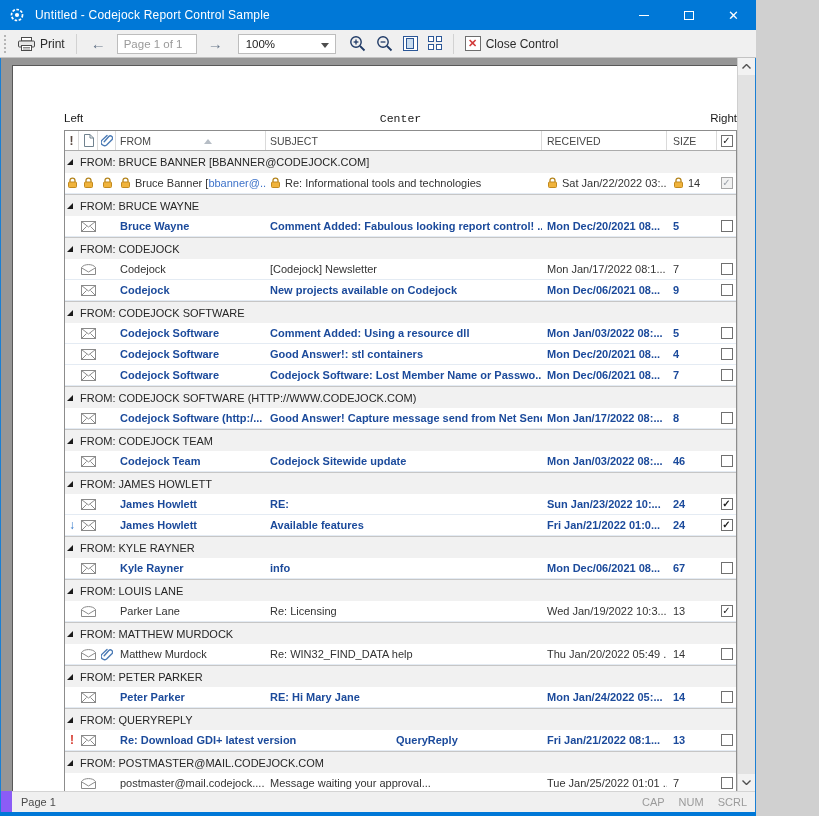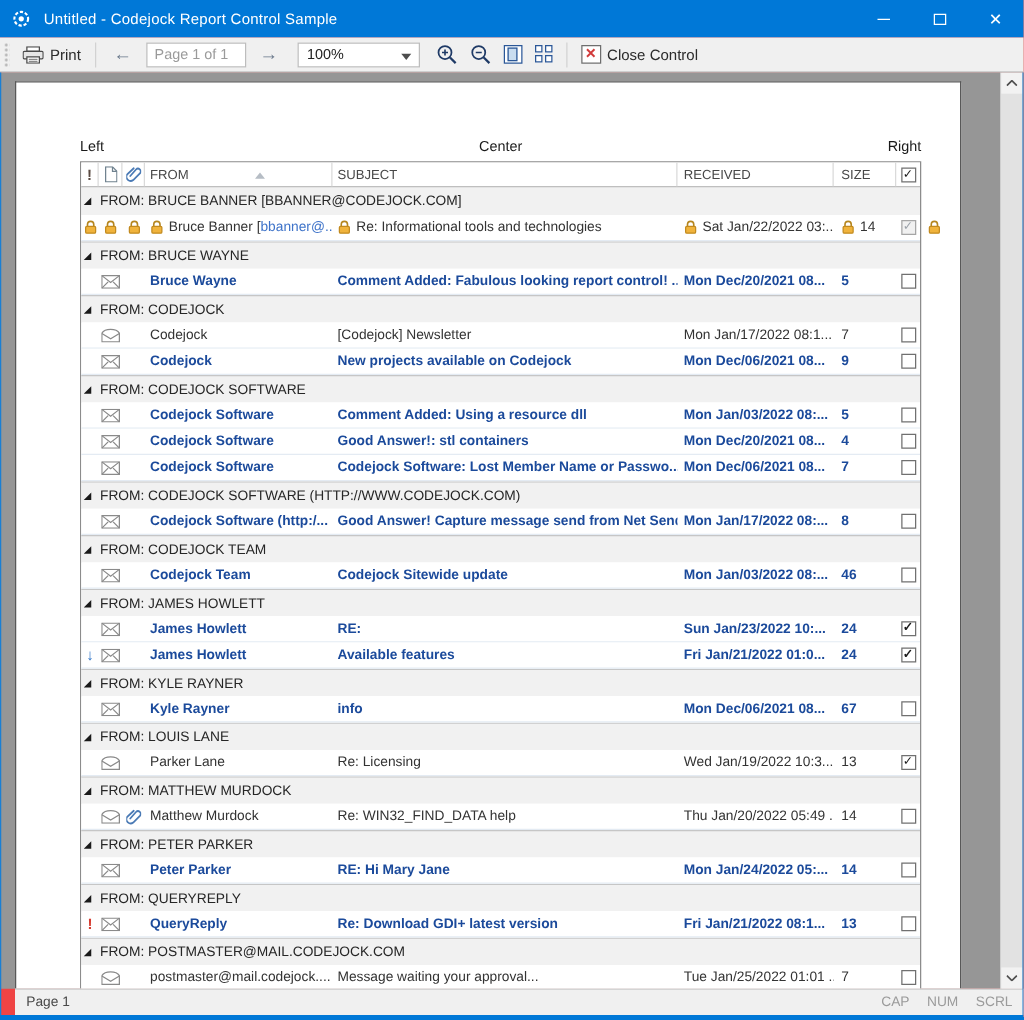--- a/index.html
+++ b/index.html
@@ -1,19 +1,19 @@
 <!DOCTYPE html>
 <html><head>
 <meta charset="utf-8">
 <style>
   * { margin:0; padding:0; box-sizing:border-box; }
   html,body { background:#d0d0d0; }
   .window {
-    position:relative; width:819px; height:816px; overflow:hidden;
-    font-family:"Liberation Sans", sans-serif; background:#ef4444;
+    position:relative; width:756px; height:816px; overflow:hidden;
+    font-family:"Liberation Sans", sans-serif; background:#8b5cf6;
   }
   
   .titlebar { position:absolute; top:0; left:0; right:0; height:30px; background:#0078D7;
     display:flex; align-items:center; color:#fff; }
   .app-icon { margin:0 10px 0 9px; display:flex; }
   .title { font-size:12px; letter-spacing:.2px; }
   .cap-btns { margin-left:auto; display:flex; height:30px; }
   .cap-btn { width:45px; height:30px; display:flex; align-items:center; justify-content:center; cursor:default; }
   .min-glyph { width:10px; height:1px; background:#fff; }
   .max-glyph { width:10px; height:9px; border:1px solid #fff; }
@@ -40,21 +40,21 @@
   .close-x { width:16px; height:15px; border:1px solid #6e6e6e; background:#fff; color:#d23b3b;
     font-size:11px; font-weight:bold; display:flex; align-items:center; justify-content:center; line-height:1; }
   
   .preview { position:absolute; top:58px; left:0; right:0; height:733px; background:#969696; overflow:hidden; }
   .edge-l,.edge-r { position:absolute; top:58px; height:754px; width:1px; background:#1a7fd4; z-index:30; }
   .edge-l { left:0; } .edge-r { right:0; }
   .page { position:absolute; left:12px; top:7px; width:757px; bottom:0; background:#fff;
     border:1px solid #585858; border-bottom:none; overflow:hidden; }
   .page-content { padding:46px 0 0 51px; }
   .hdr-labels { display:flex; width:673px; font-size:11.5px; color:#1a1a1a; margin-bottom:5px; }
-  .hdr-labels .hl { flex:1; } .hdr-labels .hc { flex:1; text-align:center; } .hdr-labels .hr { flex:1; text-align:right; }
+  .hdr-labels .hl { flex:1; } .hdr-labels .hc { flex:1; text-align:center;font-family:Liberation Mono, monospace; } .hdr-labels .hr { flex:1; text-align:right; }
   
   .rtable { width:673px; border:1px solid #8c8c8c; }
   .rheader { display:flex; height:20px; border-bottom:1px solid #ababab; background:#fff;
     font-size:10.5px; color:#474747; }
   .hcell { display:flex; align-items:center; height:100%; border-right:1px solid #dadada; overflow:hidden; }
   .hcell:last-child { border-right:none; }
   .w1{width:14px;justify-content:center;} .w2{width:19px;justify-content:center;}
   .w3{width:18px;justify-content:center;} .w4{width:150px;padding-left:4px;position:relative;}
   .w5{width:276px;padding-left:4px;} .w6{width:125px;padding-left:5px;}
   .w7{width:50px;padding-left:6px;} .w8{width:19px;justify-content:center;}
@@ -736,25 +736,25 @@
                 </div>
                 <div class="c w2 c2">
                   <span class="icon">
                     <svg width="15" height="11" viewBox="0 0 15 11">
                       <rect x="0.5" y="0.5" width="14" height="10" fill="#fff" stroke="#8a8a8a"></rect>
                       <path d="M0.5 0.5 L7.5 6 L14.5 0.5 M0.5 10.5 L5.5 5.5 M14.5 10.5 L9.5 5.5" fill="none" stroke="#8a8a8a"></path>
                     </svg>
                   </span>
                 </div>
                 <div class="c w3 c3"></div>
+                <div class="c w5 c5">
+                  <span>Re: Download GDI+ latest version</span>
+                </div>
                 <div class="c w4 c4">
                   <span class="from-text">QueryReply</span>
-                </div>
-                <div class="c w5 c5">
-                  <span>Re: Download GDI+ latest version</span>
                 </div>
                 <div class="c w6 c6">
                   <span>Fri Jan/21/2022 08:1...</span>
                 </div>
                 <div class="c w7 c7">
                   <span>13</span>
                 </div>
                 <div class="c w8 c8">
                   <span class="cb"></span>
                 </div>

